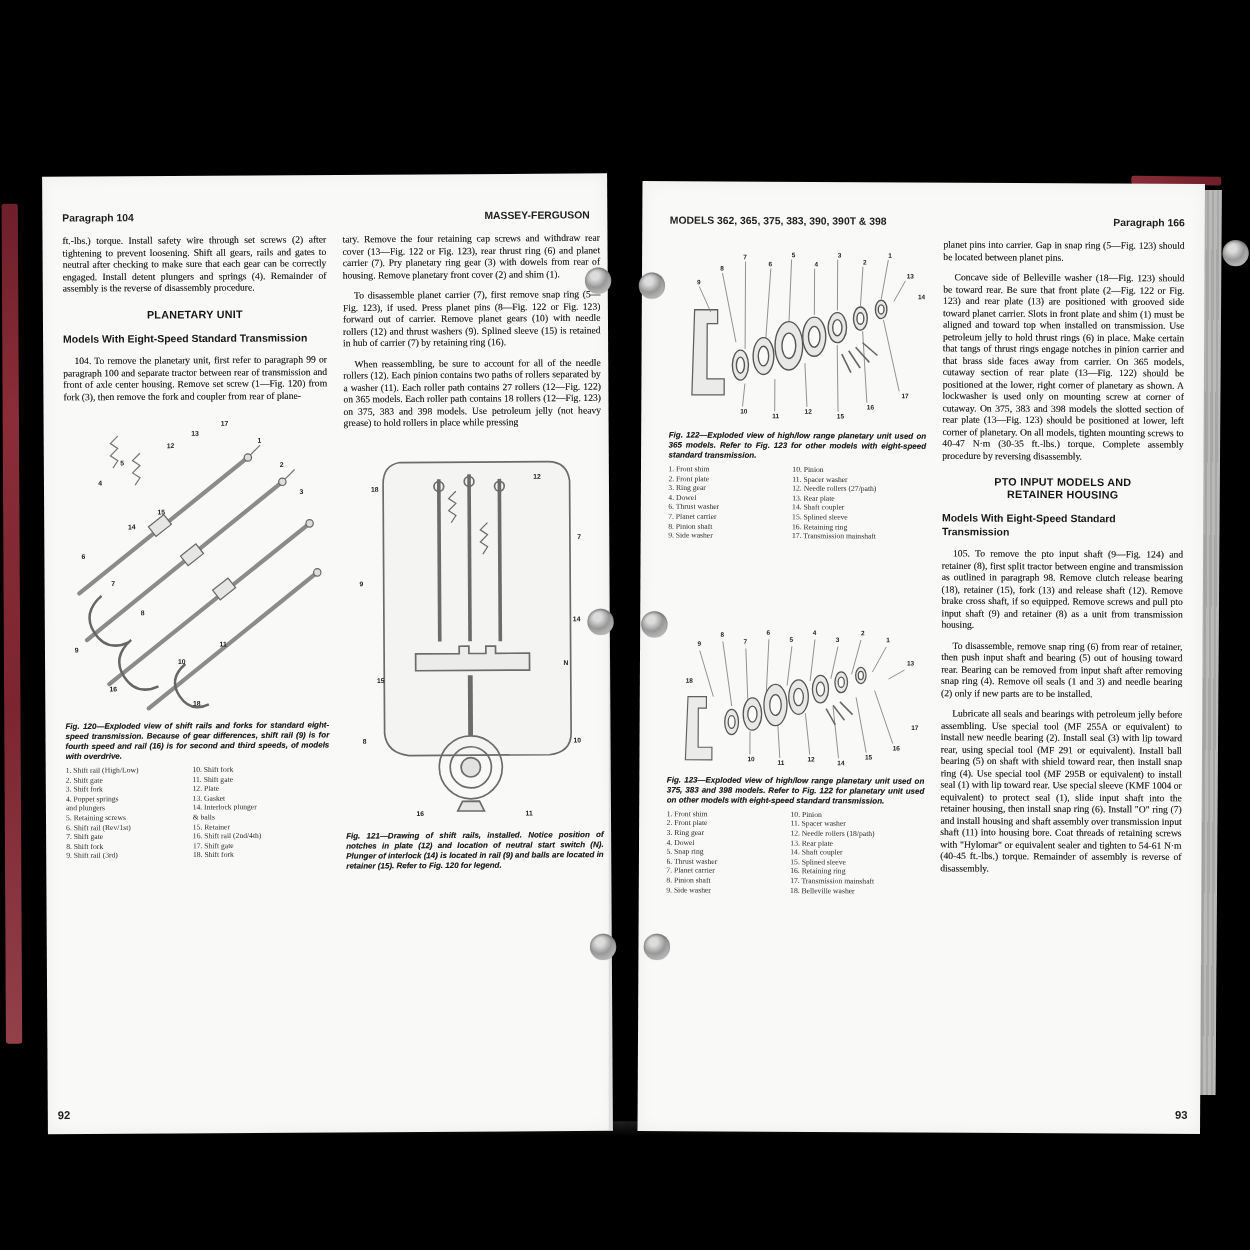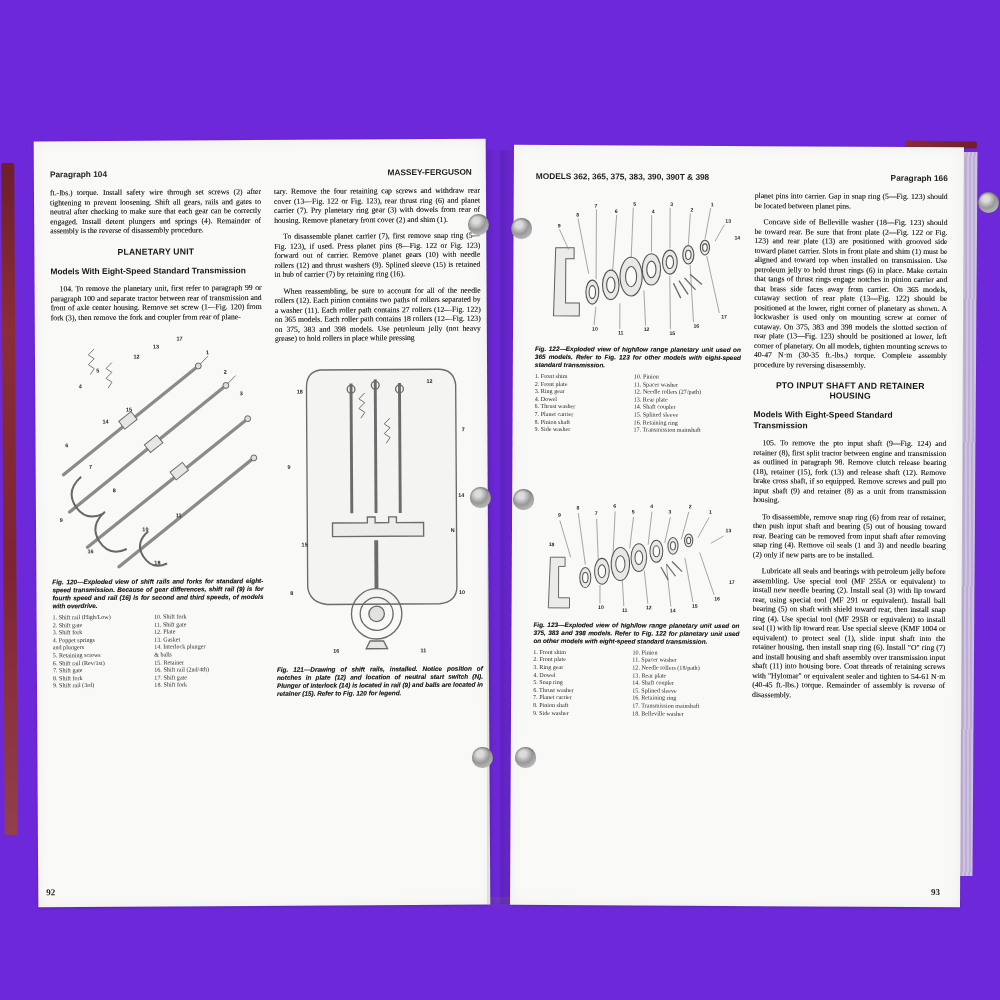--- a/index.html
+++ b/index.html
@@ -1,16 +1,16 @@
 <!DOCTYPE html>
 <html><head>
 <meta charset="utf-8">
 <style>
   html,body{margin:0;padding:0;}
-  .photo{position:relative;width:1000px;height:1000px;background:#6d28d9;overflow:hidden;
+  .photo{position:relative;width:1000px;height:1000px;background:#000000;overflow:hidden;
          font-family:"Liberation Serif",serif;}
   
   .red-left{position:absolute;left:3px;top:163px;width:13px;height:672px;
     background:linear-gradient(180deg,#6d1f2a,#8a2d38 25%,#7c2530 60%,#93404a 100%);
     border-radius:2px;transform:rotate(-.3deg);}
   .red-topright{position:absolute;left:905px;top:141px;width:72px;height:7px;
     background:linear-gradient(90deg,#8a2d38,#6d1f2a);transform:rotate(.8deg);border-radius:2px;}
   .edge-right{position:absolute;left:957px;top:152px;width:18px;height:724px;
     background:repeating-linear-gradient(90deg,#e8e8e6 0 2px,#d2d2d0 2px 4px);opacity:.8;transform:rotate(.4deg);}
   .book-shadow{position:absolute;left:70px;top:897px;width:860px;height:14px;border-radius:50%;
@@ -38,23 +38,23 @@
     text-align:center;margin:11px 0 9px 0;letter-spacing:.2px;}
   .sub-head{font-family:"Liberation Sans",sans-serif;font-weight:bold;font-size:8.4px;line-height:10.5px;
     color:#161616;margin:4px 0 8px 0;}
   .caption{font-family:"Liberation Sans",sans-serif;font-weight:bold;font-style:italic;
     font-size:6.4px;line-height:8px;color:#222;text-align:justify;margin:3px 0 4px 0;
     text-shadow:0 0 .4px rgba(34,34,34,.5);}
   .legend{display:flex;gap:8px;font-size:6.1px;line-height:7.6px;color:#2a2a2a;margin-bottom:6px;}
   .legend .lcol{width:46%;}
   .legend .rcol{width:54%;}
   .legend-item{white-space:nowrap;overflow:hidden;}
-  .pagenum{position:absolute;bottom:10px;font-family:Liberation Serif, serif;
+  .pagenum{position:absolute;bottom:10px;font-family:Liberation Sans, sans-serif;
     font-weight:bold;font-size:9px;color:#1d1d1d;}
-  .pagenum.l{left:8px;} .pagenum.r{right:20px;}
+  .pagenum.l{left:8px;} .pagenum.r{right:10px;}
   
   .fig{display:block;margin:2px auto 0 auto;}
   svg text.callout{font-family:"Liberation Sans",sans-serif;font-size:5.6px;fill:#222;font-weight:bold;}
   
   .hole{position:absolute;width:21px;height:21px;border-radius:50%;
     background:radial-gradient(circle at 38% 32%,#dcdcdc 0 16%,#989898 48%,#b5b5b5 72%,#cecece 100%);
     box-shadow:inset 0 1px 2px rgba(0,0,0,.35),0 0 1px rgba(0,0,0,.15);}
   .spacer60{height:58px;}
 </style>
 </head>
@@ -395,21 +395,21 @@
                 <div class="legend-item">16. Retaining ring</div>
                 <div class="legend-item">17. Transmission mainshaft</div>
                 <div class="legend-item">18. Belleville washer</div>
               </div>
           </div>
         </div>
 
         <div class="col">
           <p class="body">planet pins into carrier. Gap in snap ring (5—Fig. 123) should be located between planet pins.</p>
           <p class="body indent">Concave side of Belleville washer (18—Fig. 123) should be toward rear. Be sure that front plate (2—Fig. 122 or Fig. 123) and rear plate (13) are positioned with grooved side toward planet carrier. Slots in front plate and shim (1) must be aligned and toward top when installed on transmission. Use petroleum jelly to hold thrust rings (6) in place. Make certain that tangs of thrust rings engage notches in pinion carrier and that brass side faces away from carrier. On 365 models, cutaway section of rear plate (13—Fig. 122) should be positioned at the lower, right corner of planetary as shown. A lockwasher is used only on mounting screw at corner of cutaway. On 375, 383 and 398 models the slotted section of rear plate (13—Fig. 123) should be positioned at lower, left corner of planetary. On all models, tighten mounting screws to 40-47 N·m (30-35 ft.-lbs.) torque. Complete assembly procedure by reversing disassembly.</p>
-          <div class="sec-head" style="width:150px;margin-left:auto;margin-right:auto;">PTO INPUT SHAFT AND RETAINER HOUSING</div>
+          <div class="sec-head" style="width:150px;margin-left:auto;margin-right:auto;">PTO INPUT MODELS AND RETAINER HOUSING</div>
           <div class="sub-head">Models With Eight-Speed Standard Transmission</div>
           <p class="body indent">105. To remove the pto input shaft (9—Fig. 124) and retainer (8), first split tractor between engine and transmission as outlined in paragraph 98. Remove clutch release bearing (18), retainer (15), fork (13) and release shaft (12). Remove brake cross shaft, if so equipped. Remove screws and pull pto input shaft (9) and retainer (8) as a unit from transmission housing.</p>
           <p class="body indent">To disassemble, remove snap ring (6) from rear of retainer, then push input shaft and bearing (5) out of housing toward rear. Bearing can be removed from input shaft after removing snap ring (4). Remove oil seals (1 and 3) and needle bearing (2) only if new parts are to be installed.</p>
           <p class="body indent">Lubricate all seals and bearings with petroleum jelly before assembling. Use special tool (MF 255A or equivalent) to install new needle bearing (2). Install seal (3) with lip toward rear, using special tool (MF 291 or equivalent). Install ball bearing (5) on shaft with shield toward rear, then install snap ring (4). Use special tool (MF 295B or equivalent) to install seal (1) with lip toward rear. Use special sleeve (KMF 1004 or equivalent) to protect seal (1), slide input shaft into the retainer housing, then install snap ring (6). Install "O" ring (7) and install housing and shaft assembly over transmission input shaft (11) into housing bore. Coat threads of retaining screws with "Hylomar" or equivalent sealer and tighten to 54-61 N·m (40-45 ft.-lbs.) torque. Remainder of assembly is reverse of disassembly.</p>
         </div>
       </div>
       <div class="pagenum r">93</div>
     </div>
   </div>
 

